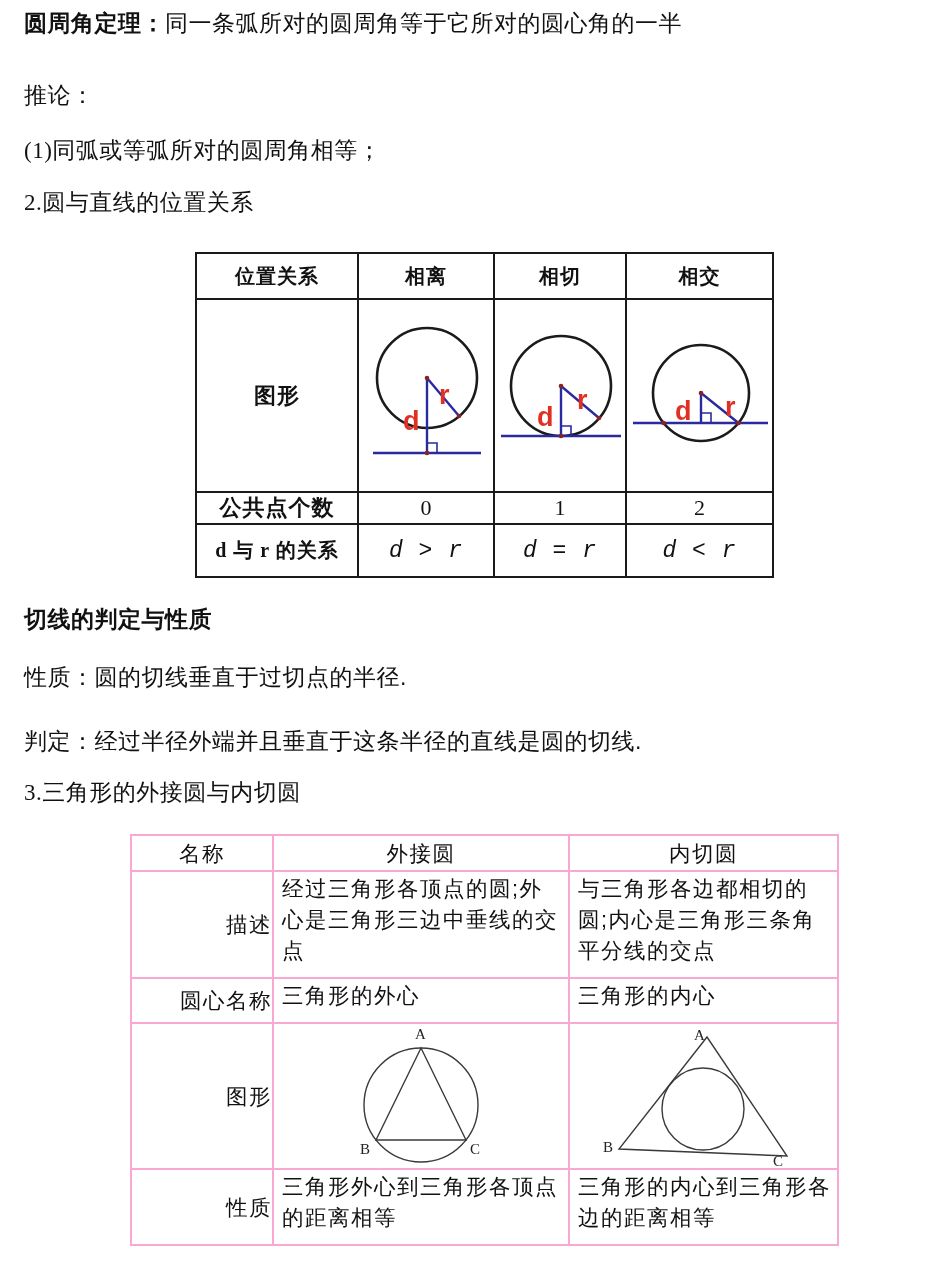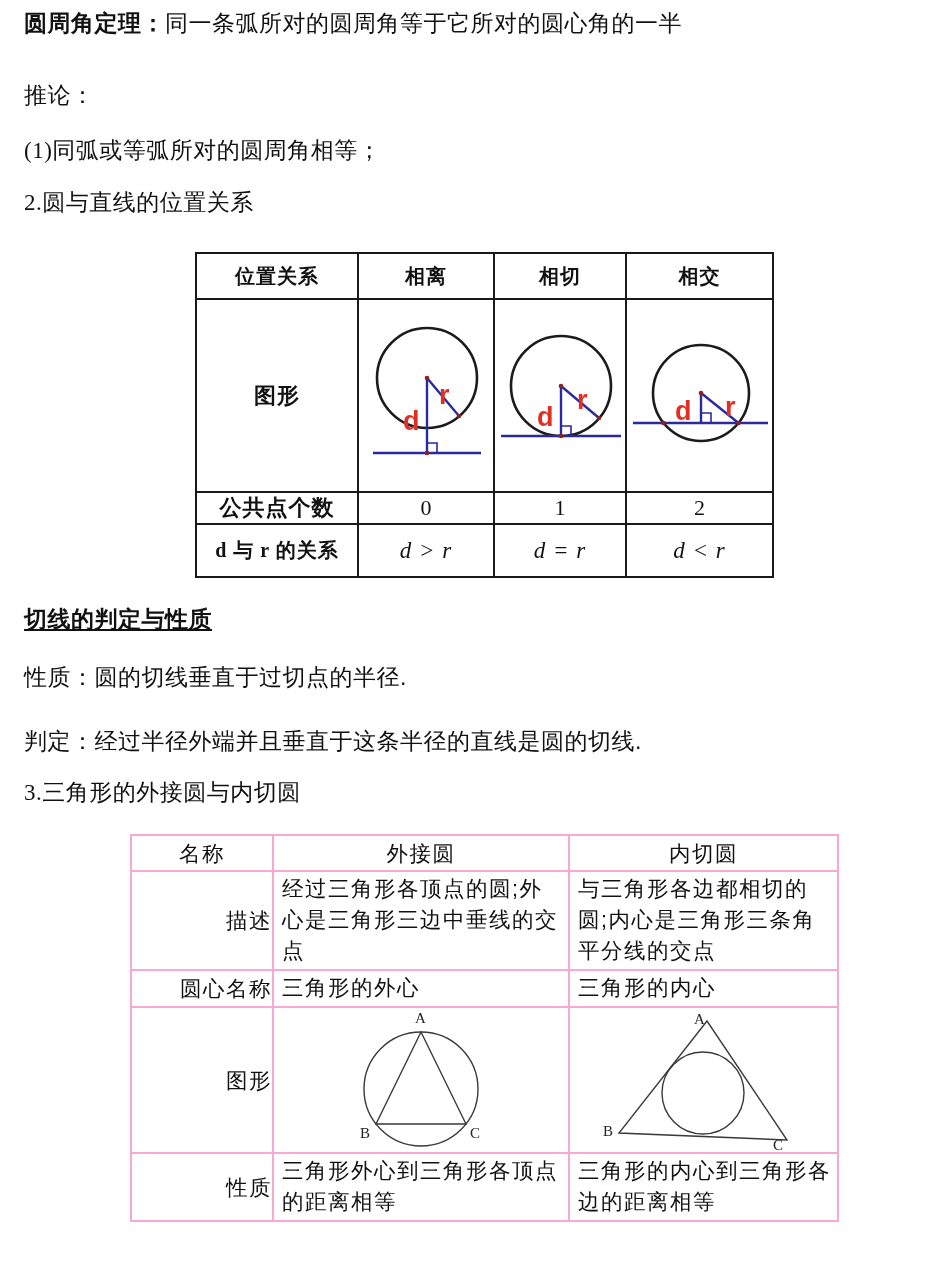--- a/index.html
+++ b/index.html
@@ -9,48 +9,48 @@
     color:#111; font-family:"Liberation Sans", sans-serif;
   }
   .para { margin-left:24px; font-size:23px; line-height:30px; letter-spacing:0.5px; }
   .bold { font-weight:bold; }
   .serif-latin { font-family:"Liberation Serif","Liberation Sans", serif; }
   .mt-top { margin-top:8px; }
   .mt-corr { margin-top:42px; }
   .mt-c1 { margin-top:26px; }
   .mt-c2 { margin-top:26px; }
   .mt-s2 { margin-top:22px; }
-  .mt-h2 { margin-top:26px;text-decoration:underline; }
+  .mt-h2 { margin-top:26px; }
   .mt-prop { margin-top:28px; }
   .mt-judge { margin-top:34px; }
   .mt-s3 { margin-top:22px; }
 
   
   table { border-collapse:collapse; table-layout:fixed; }
   .t1 { margin:34px 0 0 195px; width:577px; }
   .t1 th, .t1 td { border:2px solid #1a1a1a; text-align:center; vertical-align:middle; }
   .t1 th { height:46px; font-size:20px; font-weight:bold; letter-spacing:1px; }
   .t1 .fig-row td { height:193px; }
   .t1 .label-cell { font-size:22px; font-weight:bold; letter-spacing:1px; }
   .t1 .count-row td { height:29px; }
   .t1 .count { font-family:"Liberation Serif", serif; font-size:22px; }
   .t1 .rel-row td { height:53px; }
-  .t1 .rel { font-family:Liberation Serif, serif; font-style:italic; font-size:23px; letter-spacing:1px; }
+  .t1 .rel { font-family:Liberation Mono, monospace; font-style:italic; font-size:23px; letter-spacing:1px; }
   .t1 .dr-label { font-family:"Liberation Serif","Liberation Sans", serif; font-size:20px; font-weight:bold; letter-spacing:1px; }
 
   
   .t2 { margin:26px 0 0 130px; width:707px; }
   .t2 td { border:2px solid #f9a8d4; font-size:21.5px; vertical-align:middle; letter-spacing:1.5px; }
   .t2 .hdr td { height:36px; text-align:center; }
   .t2 .desc-row td { height:92px; }
   .t2 .center-row td { height:34px; }
   .t2 .fig2-row td { height:146px; }
   .t2 .prop-row td { height:62px; }
   .t2 .rowlabel { text-align:right; }
-  .t2 .content { text-align:left; padding:2px 6px 2px 8px; line-height:31px; }
+  .t2 .content { text-align:left; padding:2px 6px 10px 8px; line-height:31px; }
   .t2 .figcell { text-align:center; }
 
   
   .circ { fill:none; stroke:#1b1b1b; stroke-width:2.6; }
   .navy { stroke:#2a2a9e; stroke-width:2.4; fill:none; }
   .navy-thin { stroke:#2a2a9e; stroke-width:1.6; fill:none; }
   .dot { fill:#8c2222; stroke:none; }
   .dr-text { font-family:"Liberation Sans", sans-serif; font-size:27px; font-weight:bold; }
   .tri { fill:none; stroke:#3a3a3a; stroke-width:1.4; }
   .abc { font-family:"Liberation Serif", serif; font-size:15px; fill:#222; }

